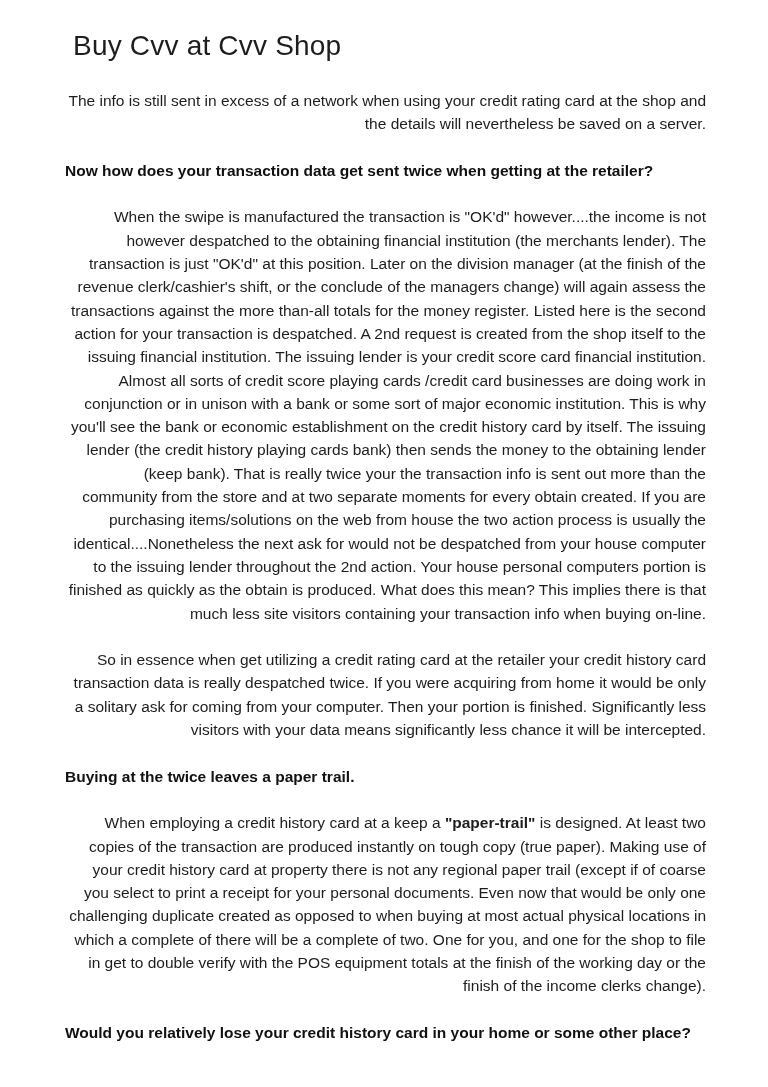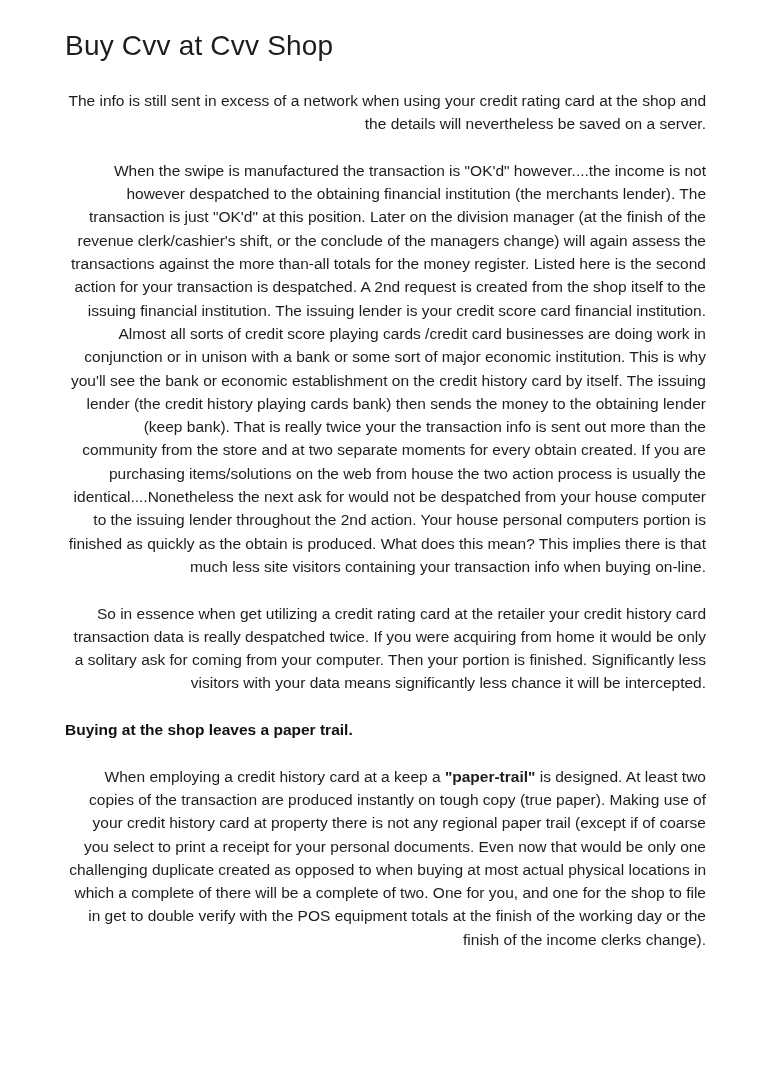--- a/index.html
+++ b/index.html
@@ -18,21 +18,21 @@
   .page {
     box-sizing: border-box;
     width: 768px;
     padding: 28px 62px 0 65px;
   }
   .doc-title {
     font-size: 28px;
     font-weight: 400;
     line-height: 35px;
     letter-spacing: 0.2px;
-    margin: 0 0 26px 0;
+    margin: 0 0 26px 8px;
     color: #1d1d1d;
   }
   .para {
     font-size: 15.5px;
     font-weight: 400;
     line-height: 23.3px;
     margin: 0 0 23.3px 0;
     color: #1d1d1d;
     text-align: right;
   }
@@ -50,23 +50,25 @@
 </style>
 </head>
 <body>
 
 <div class="page">
 
   <h1 class="doc-title">Buy Cvv at Cvv Shop</h1>
 
   <p class="para">The info is still sent in excess of a network when using your credit rating card at the shop and the details will nevertheless be saved on a server.</p>
 
+  <h2 class="sub-heading">Now how does your transaction data get sent twice when getting at the retailer?</h2>
 
   <p class="para">When the swipe is manufactured the transaction is "OK'd" however....the income is not however despatched to the obtaining financial institution (the merchants lender). The transaction is just "OK'd" at this position. Later on the division manager (at the finish of the revenue clerk/cashier's shift, or the conclude of the managers change) will again assess the transactions against the more than-all totals for the money register. Listed here is the second action for your transaction is despatched. A 2nd request is created from the shop itself to the issuing financial institution. The issuing lender is your credit score card financial institution. Almost all sorts of credit score playing cards /credit card businesses are doing work in conjunction or in unison with a bank or some sort of major economic institution. This is why you'll see the bank or economic establishment on the credit history card by itself. The issuing lender (the credit history playing cards bank) then sends the money to the obtaining lender (keep bank). That is really twice your the transaction info is sent out more than the community from the store and at two separate moments for every obtain created. If you are purchasing items/solutions on the web from house the two action process is usually the identical....Nonetheless the next ask for would not be despatched from your house computer to the issuing lender throughout the 2nd action. Your house personal computers portion is finished as quickly as the obtain is produced. What does this mean? This implies there is that much less site visitors containing your transaction info when buying on-line.</p>
 
   <p class="para">So in essence when get utilizing a credit rating card at the retailer your credit history card transaction data is really despatched twice. If you were acquiring from home it would be only a solitary ask for coming from your computer. Then your portion is finished. Significantly less visitors with your data means significantly less chance it will be intercepted.</p>
 
-  <h2 class="sub-heading">Buying at the shop leaves a paper trail.</h2>
+  <h2 class="sub-heading">Buying at the twice leaves a paper trail.</h2>
 
   <p class="para"><span>When employing a credit history card at a keep a </span><span class="inline-bold">"paper-trail"</span><span> is designed. At least two copies of the transaction are produced instantly on tough copy (true paper). Making use of your credit history card at property there is not any regional paper trail (except if of coarse you select to print a receipt for your personal documents. Even now that would be only one challenging duplicate created as opposed to when buying at most actual physical locations in which a complete of there will be a complete of two. One for you, and one for the shop to file in get to double verify with the POS equipment totals at the finish of the working day or the finish of the income clerks change).</span></p>
 
+  <h2 class="sub-heading">Would you relatively lose your credit history card in your home or some other place?</h2>
 
 </div>
 
 </body></html>

